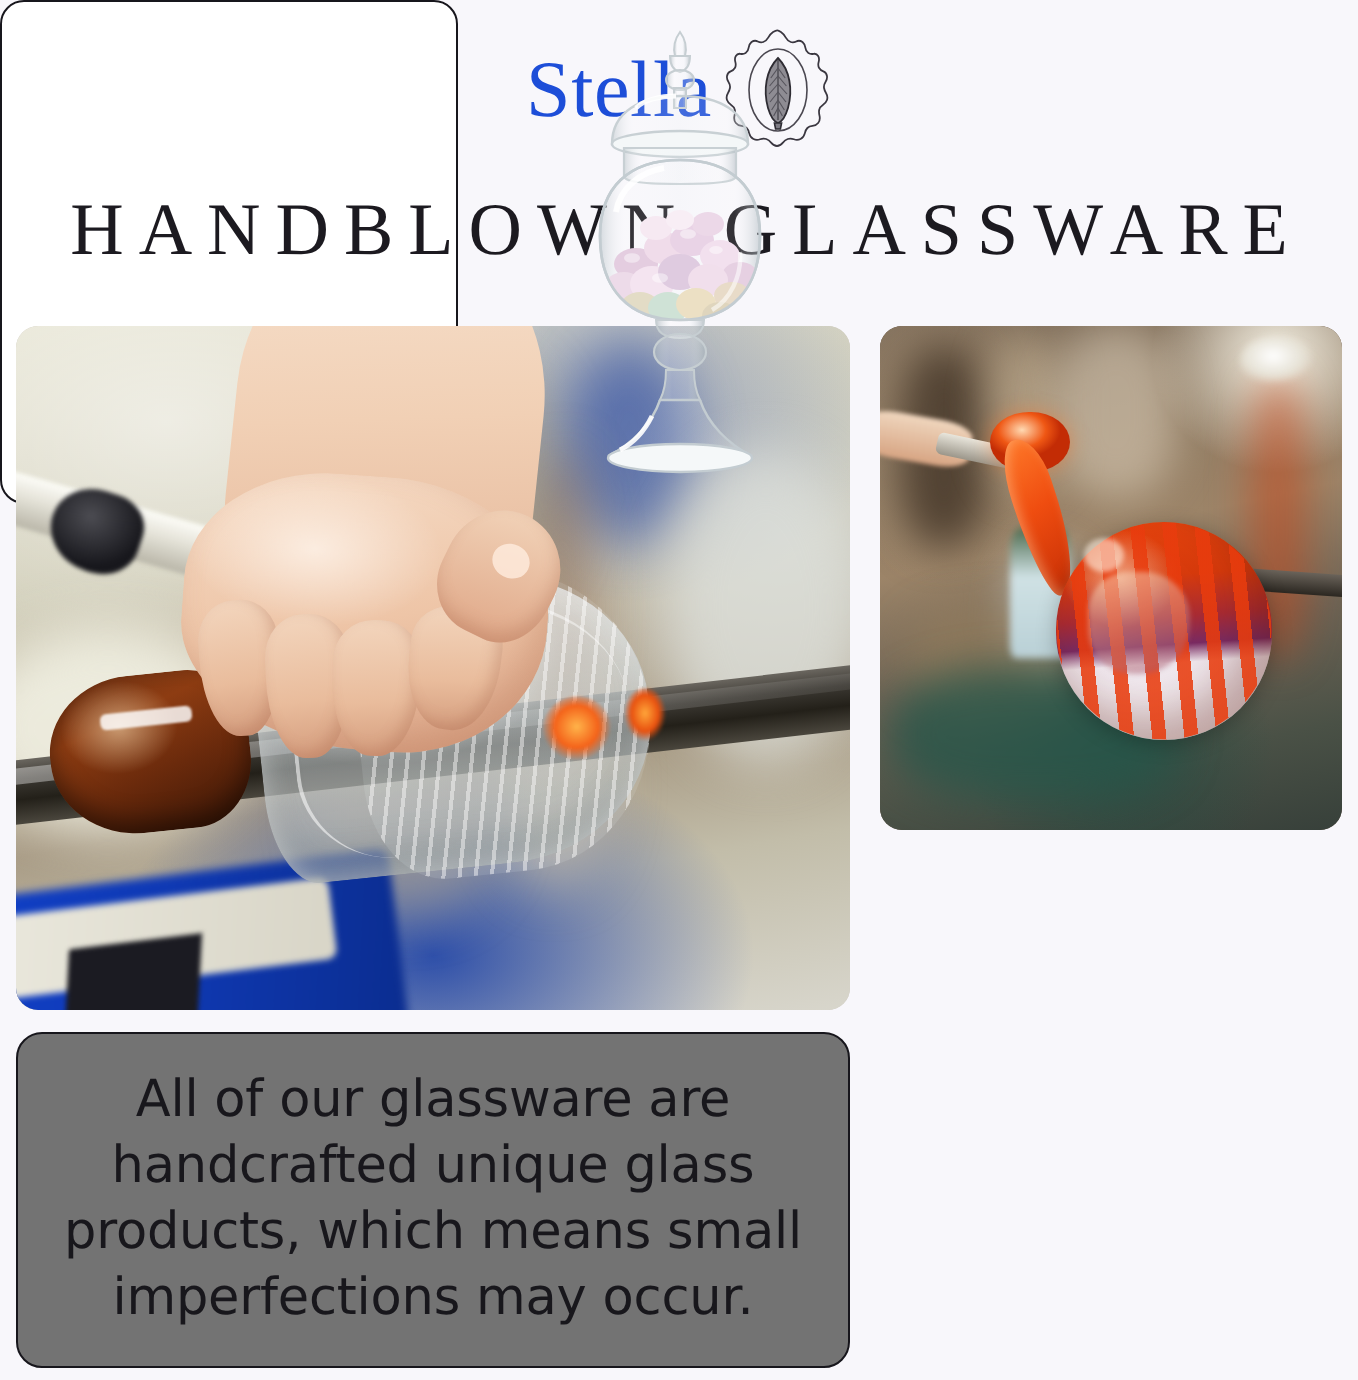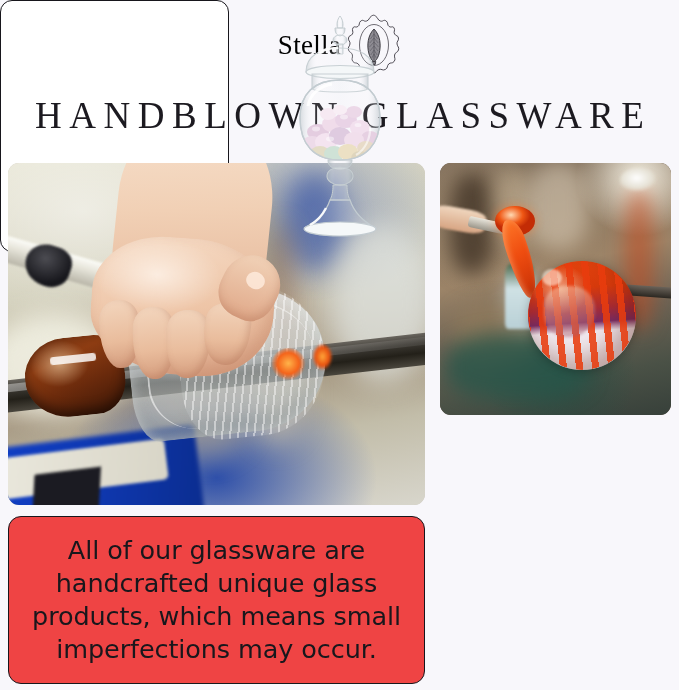--- a/index.html
+++ b/index.html
@@ -30,23 +30,23 @@
     top: 14px;
     width: 679px;
     height: 62px;
     display: flex;
     align-items: center;
     justify-content: center;
     gap: 0px;
   }
   .brand-word {
     font-family: "Liberation Serif", serif;
-    font-size: 27px;
+    font-size: 40px;
     font-weight: 400;
-    color: #000000;
+    color: #1d4ed8;
     letter-spacing: 0.3px;
     line-height: 1;
     text-align: center;
   }
   .brand-word.left  { margin-right: 6px; }
   .brand-word.right { margin-left: 6px; }
 
   .brand-emblem {
     position: relative;
     width: 54px;
@@ -428,21 +428,21 @@
   .jar-wrap svg { display:block; width:140px; height:232px; }
 
   
   #note-box {
     position: absolute;
     left: 8px;
     top: 516px;
     width: 417px;
     height: 168px;
     box-sizing: border-box;
-    background: #ef4444;
+    background: #737373;
     border: 1.6px solid #17161c;
     border-radius: 13px;
     display: flex;
     align-items: center;
     justify-content: center;
     padding: 6px 14px;
   }
   #note-text {
     margin: 0;
     text-align: center;

